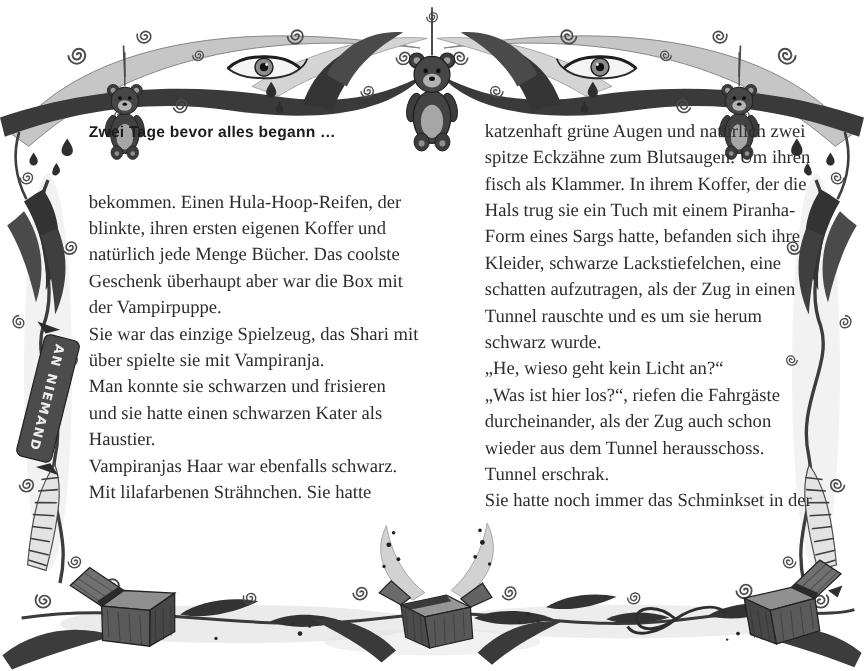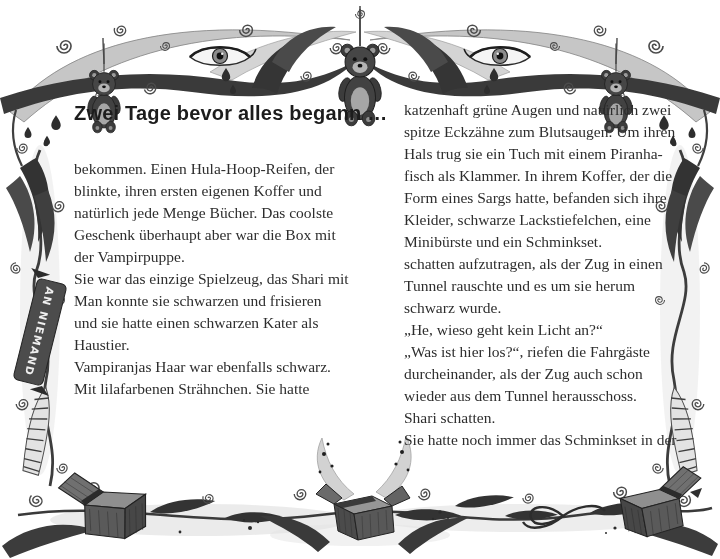--- a/index.html
+++ b/index.html
@@ -11,21 +11,21 @@
   .page {
     position:relative; width:720px; height:559px; background:#ffffff;
   }
   .border-svg {
     position:absolute; left:0; top:0; width:720px; height:559px;
     pointer-events:none;
   }
   .heading {
     position:absolute; left:74px; top:102px;
     font-family:"Liberation Sans", sans-serif;
-    font-weight:bold; font-size:20px; color:#1c1c1c; letter-spacing:0.2px;
+    font-weight:bold; font-size:13px; color:#1c1c1c; letter-spacing:0.2px;
     white-space:nowrap;
   }
   .col {
     position:absolute; width:312px; color:#2d2d2d; font-size:15.5px;
   }
   .col .line {
     height:22px; line-height:22px; white-space:nowrap;
   }
   .col-left  { left:74px;  top:158px; }
   .col-right { left:404px; top:99px;  }
@@ -222,38 +222,38 @@
   </svg>
 
   <div class="heading">Zwei Tage bevor alles begann …</div>
   <div class="col col-left">
       <div class="line">bekommen. Einen Hula-Hoop-Reifen, der</div>
       <div class="line">blinkte, ihren ersten eigenen Koffer und</div>
       <div class="line">natürlich jede Menge Bücher. Das coolste</div>
       <div class="line">Geschenk überhaupt aber war die Box mit</div>
       <div class="line">der Vampirpuppe.</div>
       <div class="line">Sie war das einzige Spielzeug, das Shari mit</div>
+      <div class="line">über spielte sie mit Vampiranja.</div>
       <div class="line">Man konnte sie schwarzen und frisieren</div>
       <div class="line">und sie hatte einen schwarzen Kater als</div>
       <div class="line">Haustier.</div>
       <div class="line">Vampiranjas Haar war ebenfalls schwarz.</div>
       <div class="line">Mit lilafarbenen Strähnchen. Sie hatte</div>
     </div>
   <div class="col col-right">
       <div class="line">katzenhaft grüne Augen und natürlich zwei</div>
       <div class="line">spitze Eckzähne zum Blutsaugen. Um ihren</div>
+      <div class="line">fisch als Klammer. In ihrem Koffer, der die</div>
       <div class="line">Hals trug sie ein Tuch mit einem Piranha-</div>
-      <div class="line">fisch als Klammer. In ihrem Koffer, der die</div>
       <div class="line">Form eines Sargs hatte, befanden sich ihre</div>
       <div class="line">Kleider, schwarze Lackstiefelchen, eine</div>
-      <div class="line">Minibürste und ein Schminkset.</div>
       <div class="line">schatten aufzutragen, als der Zug in einen</div>
       <div class="line">Tunnel rauschte und es um sie herum</div>
       <div class="line">schwarz wurde.</div>
       <div class="line">„He, wieso geht kein Licht an?“</div>
       <div class="line">„Was ist hier los?“, riefen die Fahrgäste</div>
       <div class="line">durcheinander, als der Zug auch schon</div>
       <div class="line">wieder aus dem Tunnel herausschoss.</div>
-      <div class="line">Shari schatten.</div>
+      <div class="line">Tunnel erschrak.</div>
       <div class="line">Sie hatte noch immer das Schminkset in der</div>
     </div>
 
 </div>
 
 </body></html>

